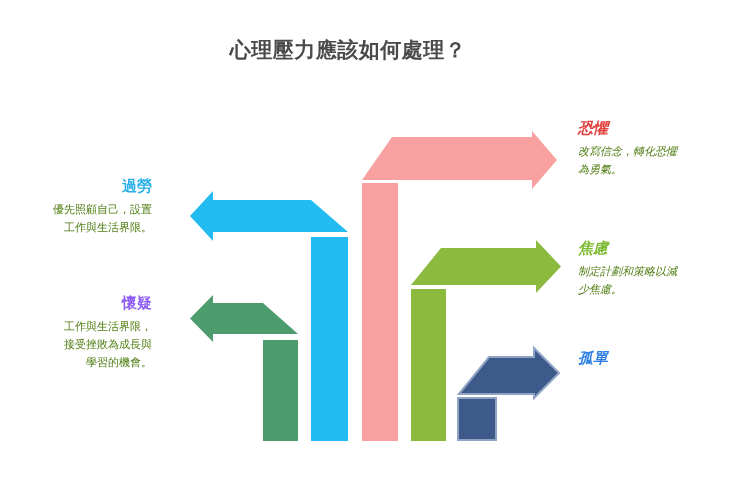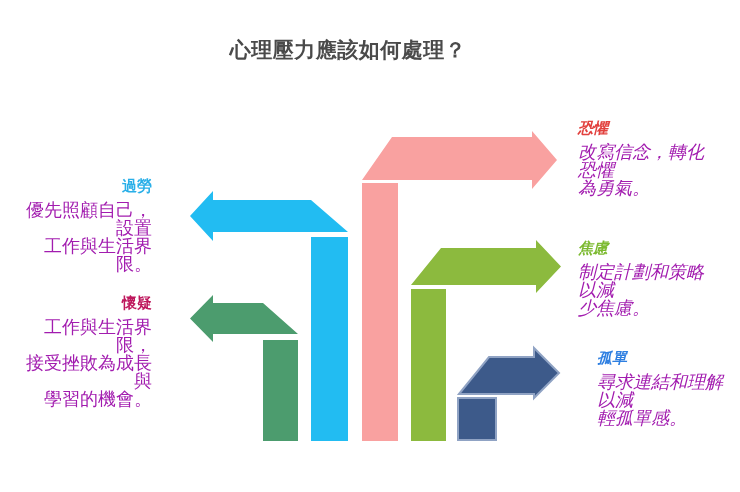--- a/index.html
+++ b/index.html
@@ -23,23 +23,23 @@
   }
   svg.arrows{position:absolute;left:0;top:0;}
   .note{position:absolute;width:140px;}
   .note .label{
     font-size:15px;
     font-weight:bold;
     line-height:20px;
     margin-bottom:5px;
   }
   .note .desc{
-    font-size:18px;
+    font-size:11px;
     line-height:18px;
-    color:#a21caf;
+    color:#4d7c0f;
     white-space:pre-line;
   }
   .note.right{text-align:left;font-style:italic;}
   .note.left{text-align:right;}
 </style>
 </head>
 <body>
 
 <div class="canvas">
 
@@ -70,25 +70,23 @@
 少焦慮。</div>
   </div>
 
   <div class="note left" style="right: 588px; top: 176px;">
     <div class="label" style="color: rgb(41, 175, 232);">過勞</div>
     <div class="desc">優先照顧自己，設置
 工作與生活界限。</div>
   </div>
 
   <div class="note left" style="right: 588px; top: 293px;">
-    <div class="label" style="color: #be185d;">懷疑</div>
+    <div class="label" style="color: #8b5cf6;">懷疑</div>
     <div class="desc">工作與生活界限，
 接受挫敗為成長與
 學習的機會。</div>
   </div>
 
-  <div class="note right" style="left: 578px; top: 348px; margin-left: 19px;">
+  <div class="note right" style="left: 578px; top: 348px;">
     <div class="label" style="color: rgb(46, 127, 225);">孤單</div>
-    <div class="desc">尋求連結和理解以減
-輕孤單感。</div>
   </div>
 
 </div>
 
 </body></html>

